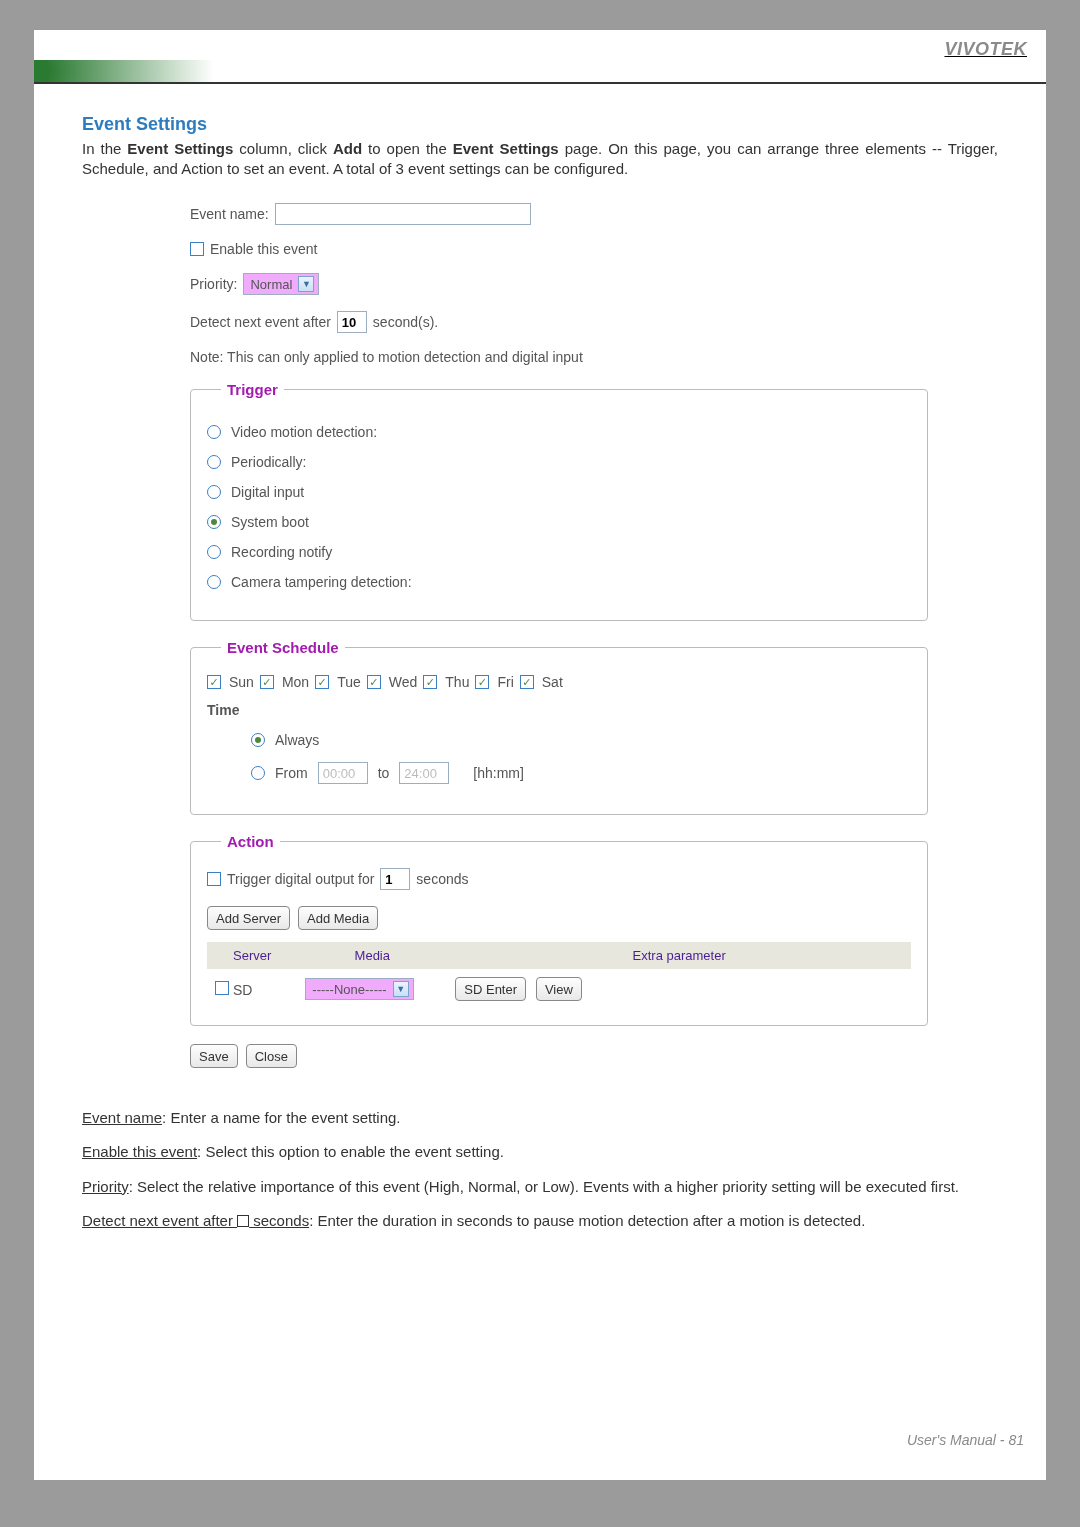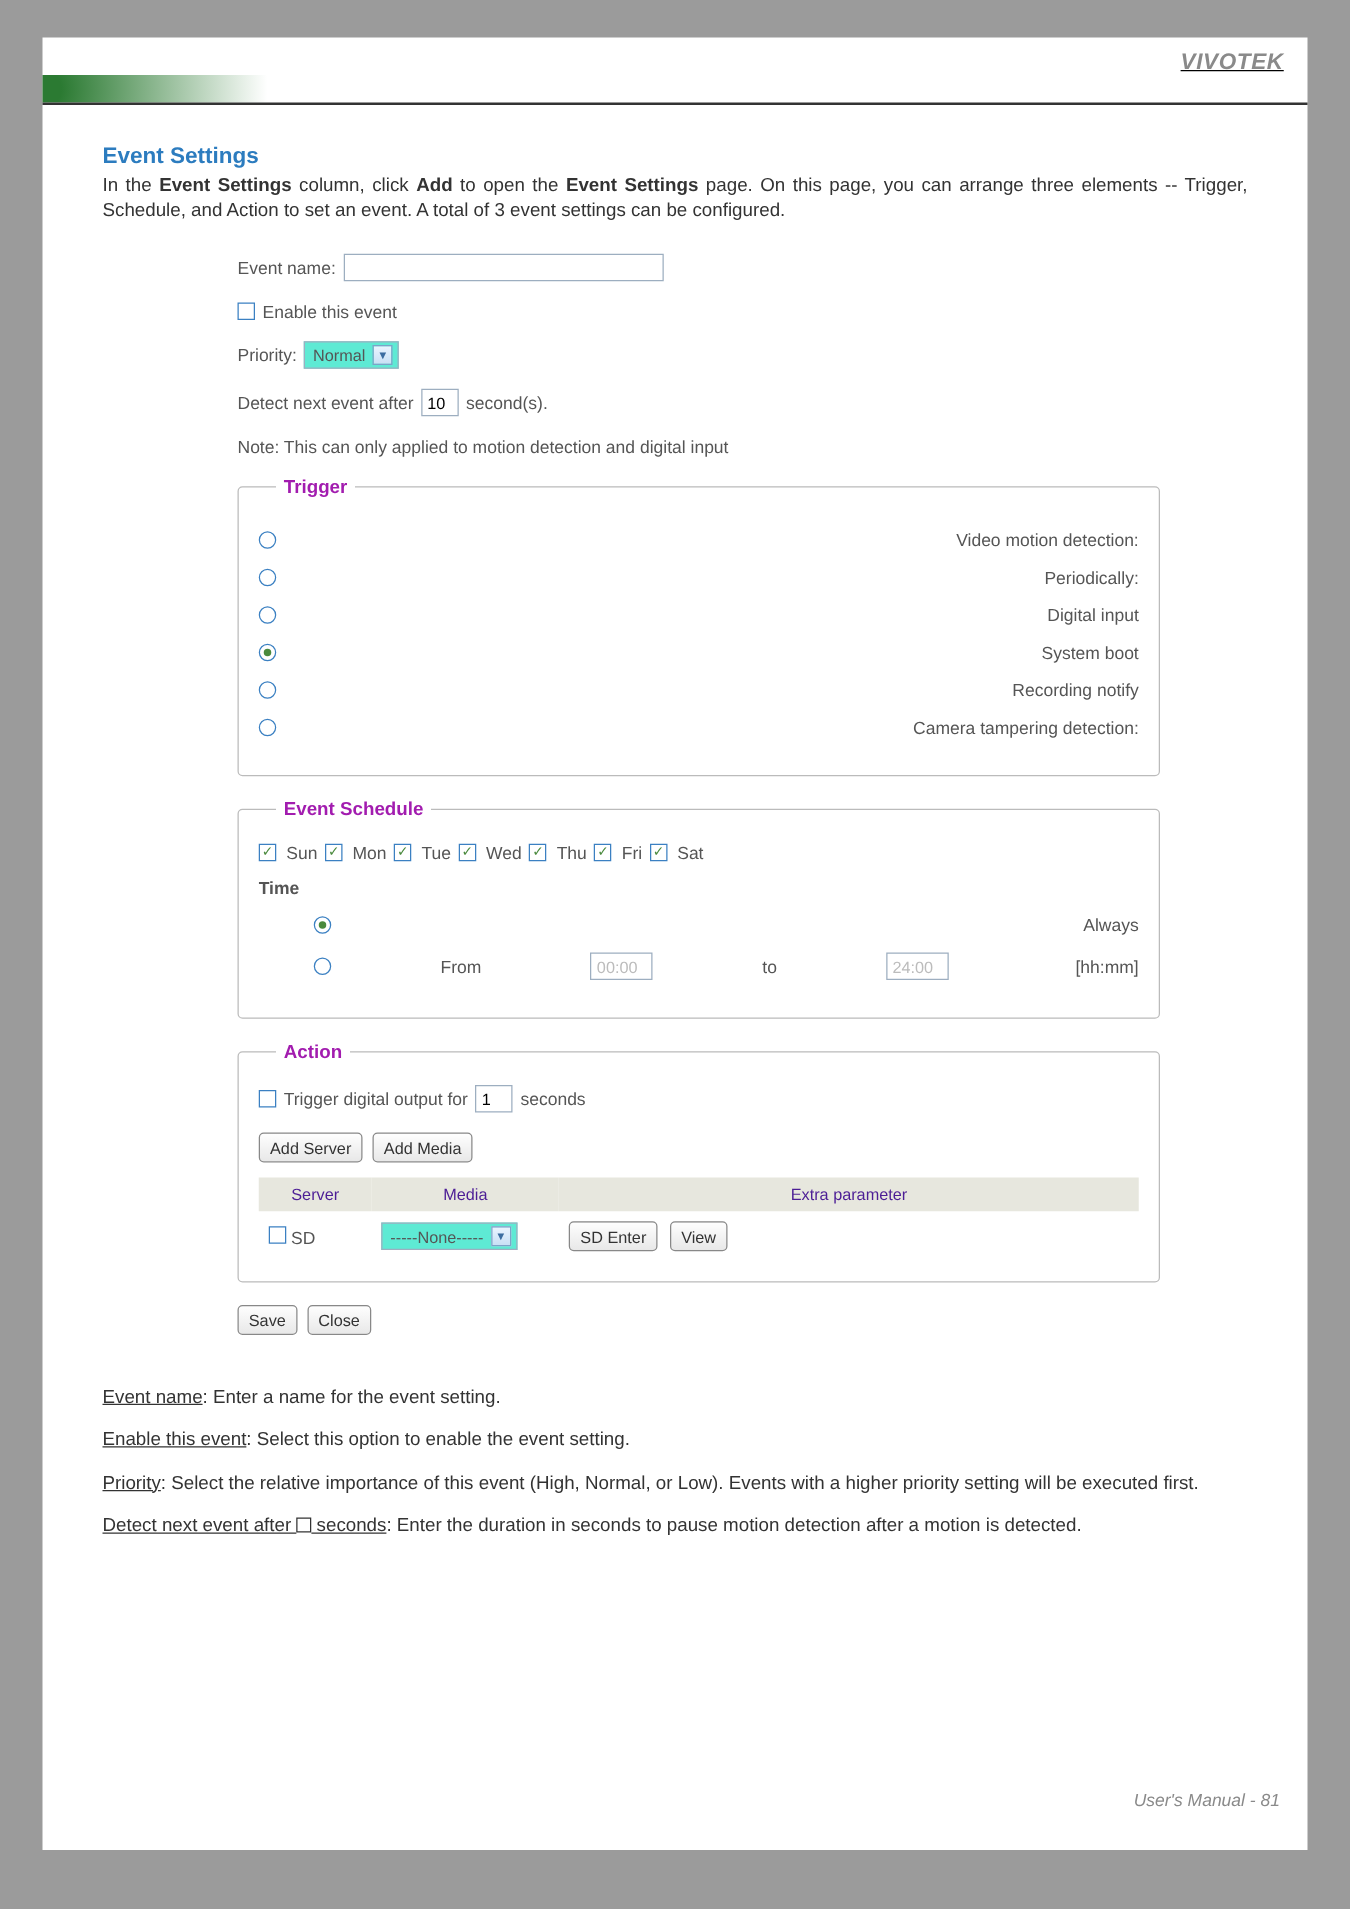--- a/index.html
+++ b/index.html
@@ -68,21 +68,21 @@
     flex-wrap: wrap;
   }
   .lbl { white-space: nowrap; }
   .txt-input {
     border: 1px solid #9daec0;
     height: 22px;
     padding: 0 4px;
     font-size: 13px;
   }
   .txt-input.w250 { width: 256px; }
-  .txt-input.w30 { width: 30px; text-align: left; }
+  .txt-input.w30 { width: 30px; text-align: left; font-weight: bold; }
   .txt-input.w50 { width: 50px; }
   .txt-input.disabled { background:#fff; color:#bcbcbc; }
   .chk, .rad {
     width: 14px; height: 14px;
     border: 1px solid #3b80c2;
     display: inline-flex;
     align-items: center;
     justify-content: center;
     background: #fff;
   }
@@ -99,21 +99,21 @@
     line-height: 1;
     display: none;
   }
   .chk.checked .mark { display: block; }
   .dropdown {
     border: 1px solid #9daec0;
     height: 22px;
     display: inline-flex;
     align-items: center;
     padding: 0 4px 0 6px;
-    background: #5eead4;
+    background: #f0abfc;
     font-size: 13px;
     gap: 6px;
   }
   .dropdown .caret {
     width: 16px; height: 16px;
     border: 1px solid #7da3c8;
     background: linear-gradient(#eaf4ff,#c8e0f5);
     display: flex; align-items:center; justify-content:center;
     color:#3c6da1; font-size: 9px;
   }
@@ -128,21 +128,20 @@
     font-weight: bold;
     font-size: 15px;
     padding: 0 6px;
     margin-left: 14px;
   }
   .radio-row {
     display: flex;
     align-items: center;
     gap: 10px;
     margin: 14px 0;
-    justify-content: space-between;
   }
   .days-row {
     display: flex;
     align-items: center;
     gap: 6px;
     margin: 6px 0 12px 0;
     flex-wrap: wrap;
   }
   .days-row .chk { margin-right: 2px; }
   .time-indent { margin-left: 44px; }

